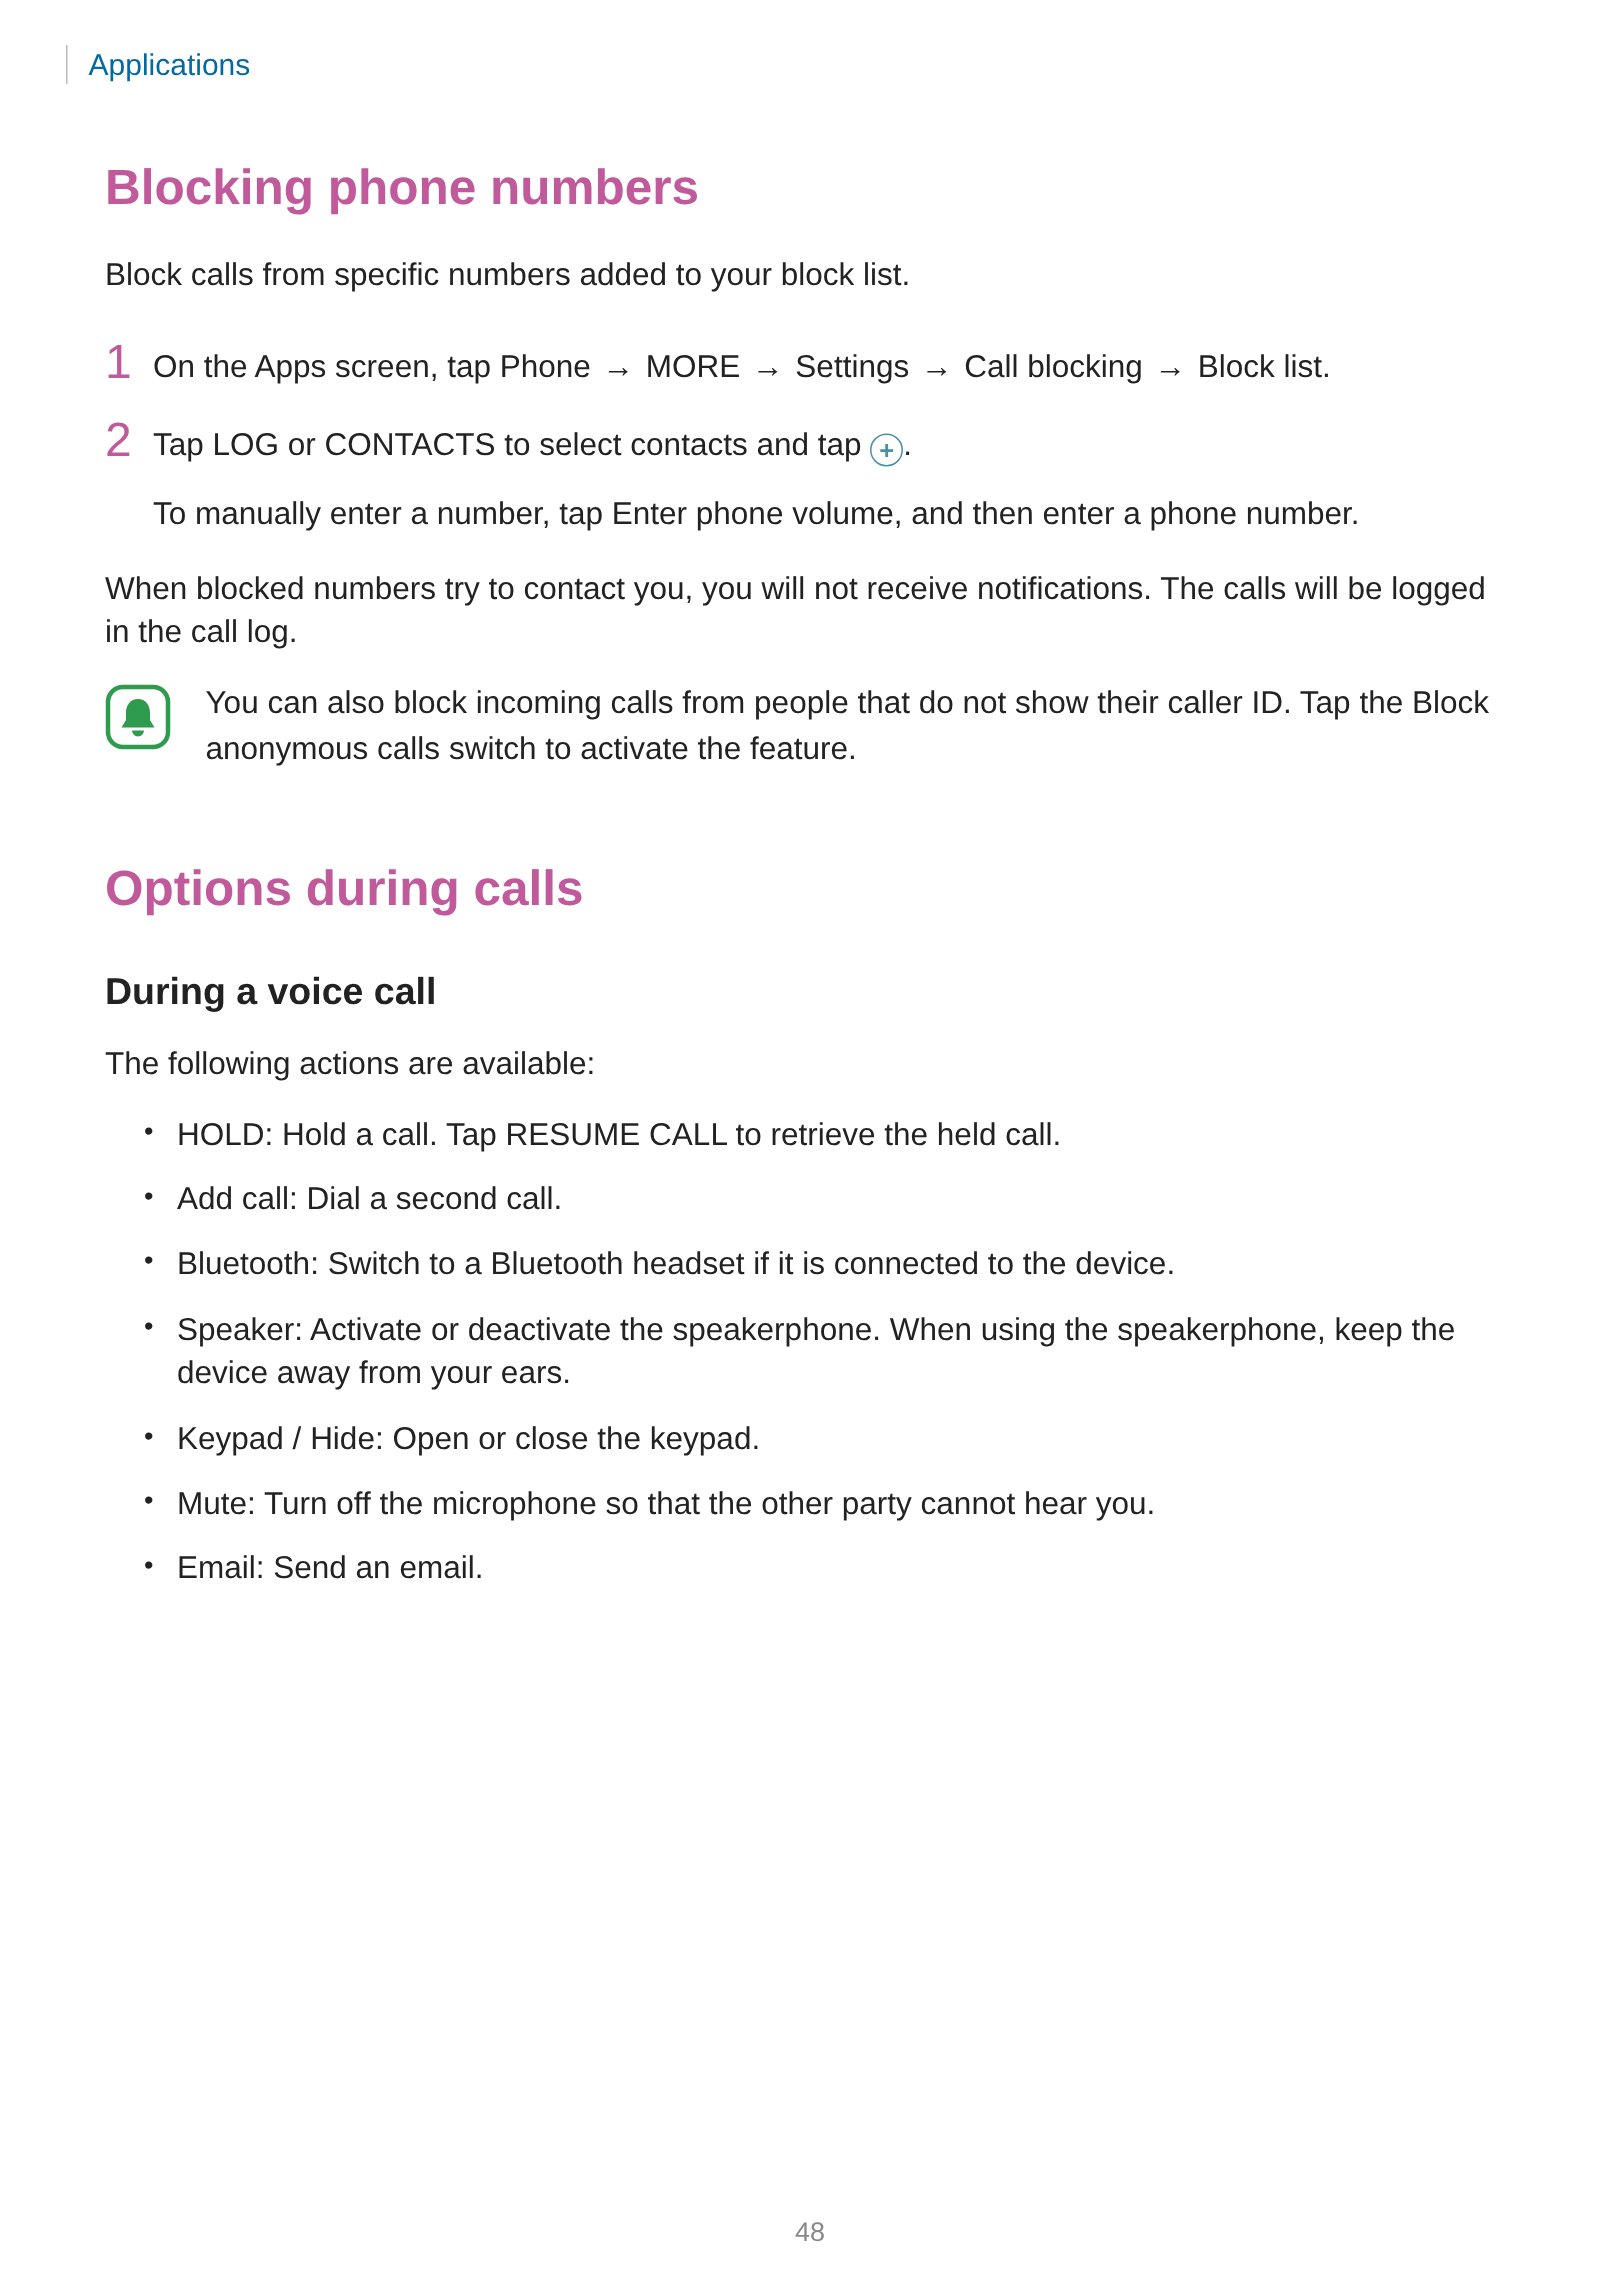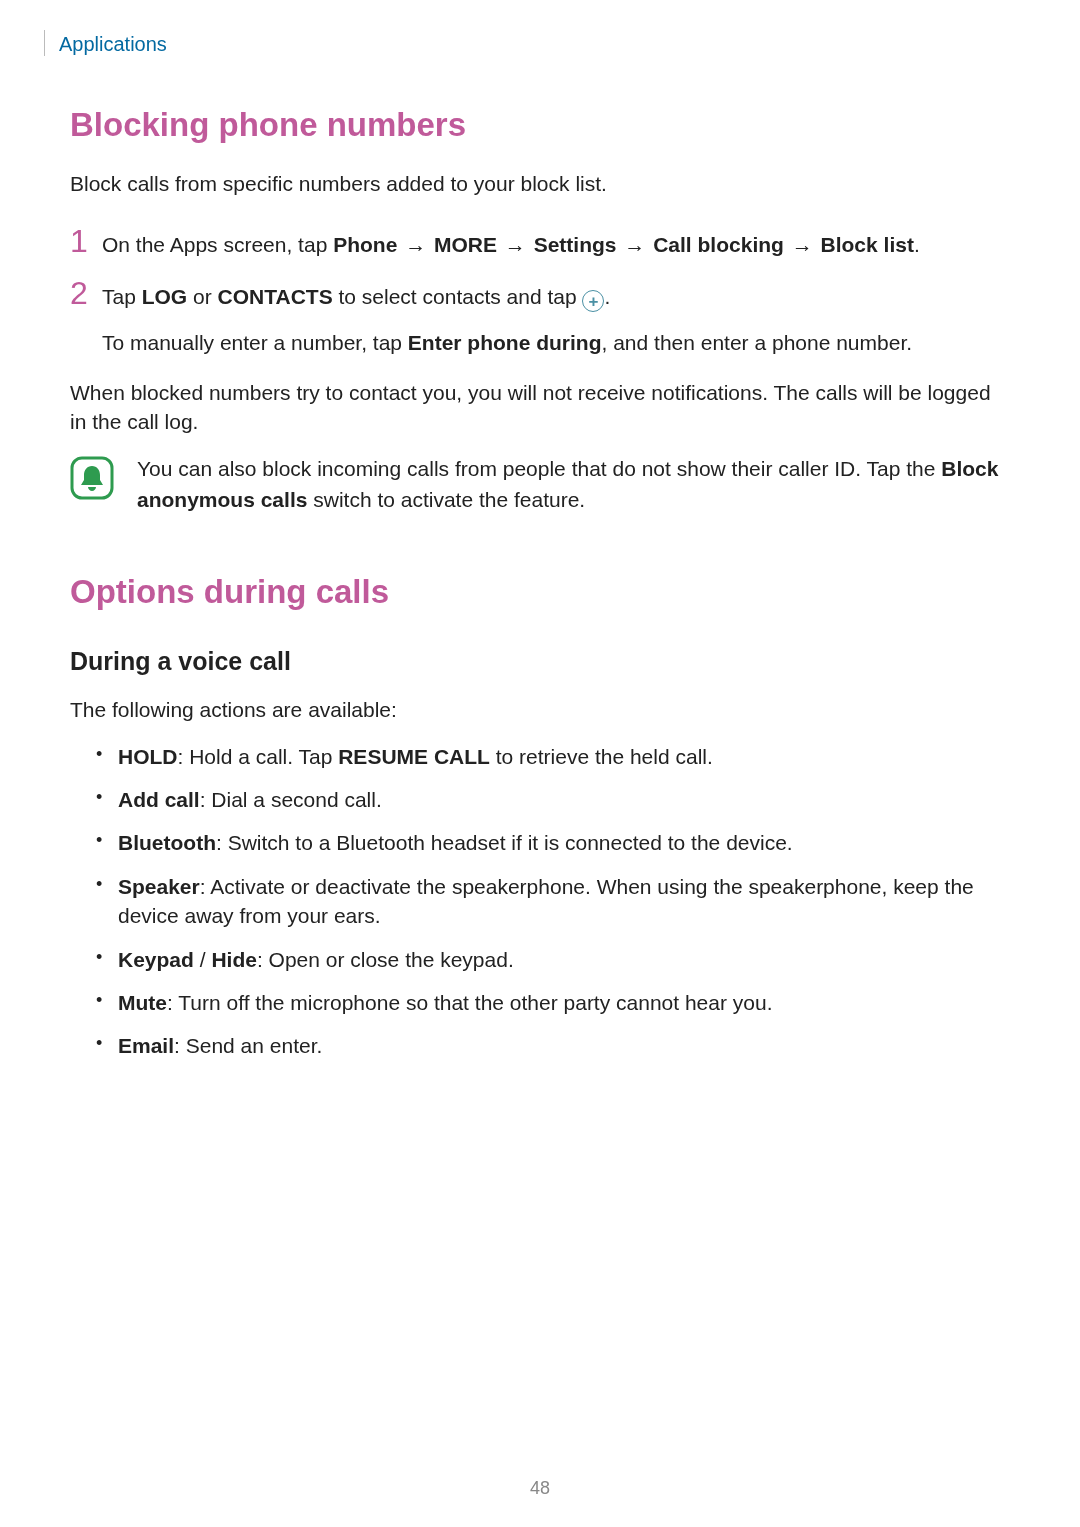--- a/index.html
+++ b/index.html
@@ -54,21 +54,21 @@
   .step-body {
     font-size: 21px;
     line-height: 1.5;
     padding-top: 2px;
   }
   .step-sub {
     font-size: 21px;
     margin-top: 16px;
     line-height: 1.4;
   }
-  .b { font-weight: 700; margin-top: 17px; }
+  .b { font-weight: 400; margin-top: 17px; }
   .arrow { padding: 0 2px; }
   .plus-icon {
     display: inline-flex;
     width: 22px;
     height: 22px;
     border: 1.5px solid #4a90a4;
     border-radius: 50%;
     align-items: center;
     justify-content: center;
     color: #4a90a4;
@@ -147,21 +147,21 @@
   <div class="step-body">
     <span>On the Apps screen, tap </span><span class="b">Phone</span><span class="arrow"> → </span><span class="b">MORE</span><span class="arrow"> → </span><span class="b">Settings</span><span class="arrow"> → </span><span class="b">Call blocking</span><span class="arrow"> → </span><span class="b">Block list</span>.
   </div>
 </div>
 
 <div class="step">
   <div class="step-num">2</div>
   <div class="step-body">
     <span>Tap </span><span class="b">LOG</span><span> or </span><span class="b">CONTACTS</span><span> to select contacts and tap </span><span class="plus-icon">+</span><span>.</span>
     <div class="step-sub">
-      <span>To manually enter a number, tap </span><span class="b">Enter phone during</span><span>, and then enter a phone number.</span>
+      <span>To manually enter a number, tap </span><span class="b">Enter phone volume</span><span>, and then enter a phone number.</span>
     </div>
   </div>
 </div>
 
 <p class="para">When blocked numbers try to contact you, you will not receive notifications. The calls will be logged in the call log.</p>
 
 <div class="note-row">
   <div class="note-icon">
     <svg width="44" height="44" viewBox="0 0 44 44">
       <rect x="2" y="2" width="40" height="40" rx="10" ry="10" fill="none" stroke="#2e9b4f" stroke-width="3"></rect>
@@ -193,17 +193,17 @@
   <li>
     <span class="b">Speaker</span><span>: Activate or deactivate the speakerphone. When using the speakerphone, keep the device away from your ears.</span>
   </li>
   <li>
     <span class="b">Keypad</span><span> / </span><span class="b">Hide</span><span>: Open or close the keypad.</span>
   </li>
   <li>
     <span class="b">Mute</span><span>: Turn off the microphone so that the other party cannot hear you.</span>
   </li>
   <li>
-    <span class="b">Email</span><span>: Send an enter.</span>
+    <span class="b">Email</span><span>: Send an email.</span>
   </li>
 </ul>
 
 <div class="page-num">48</div>
 
 </body></html>

